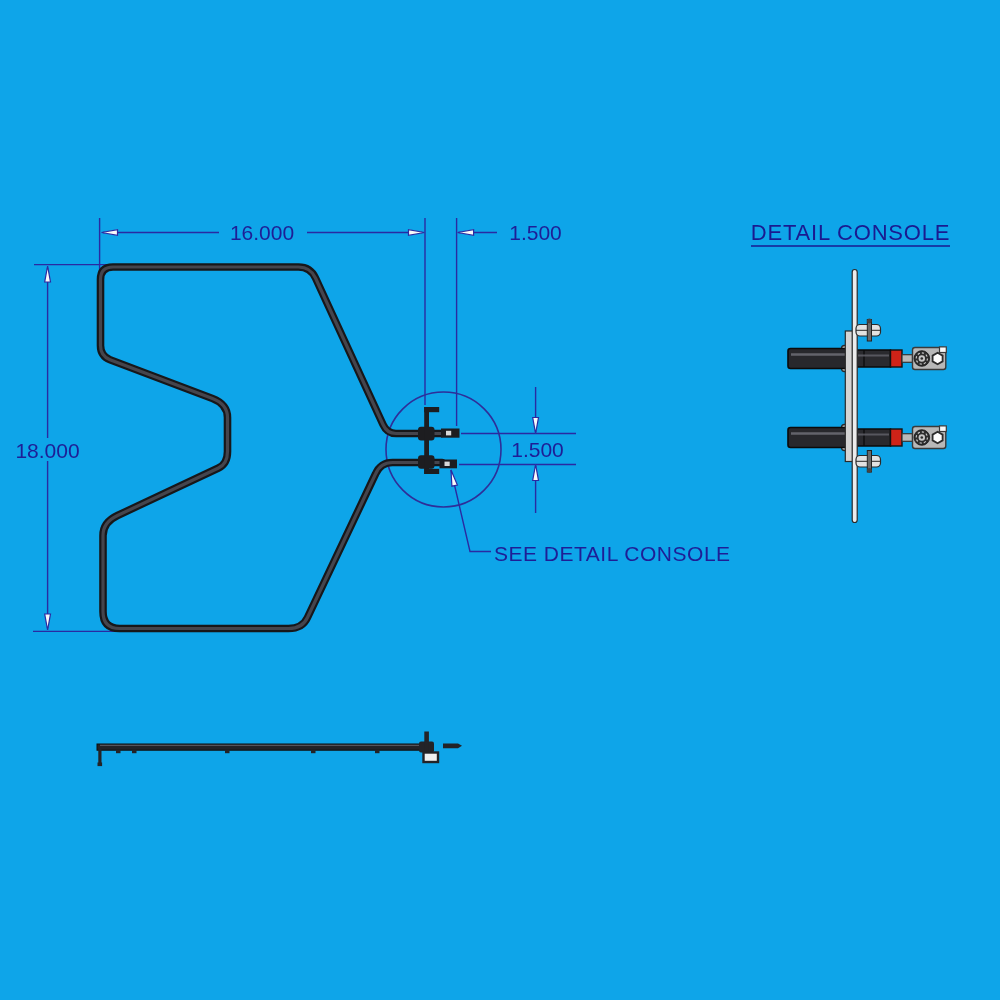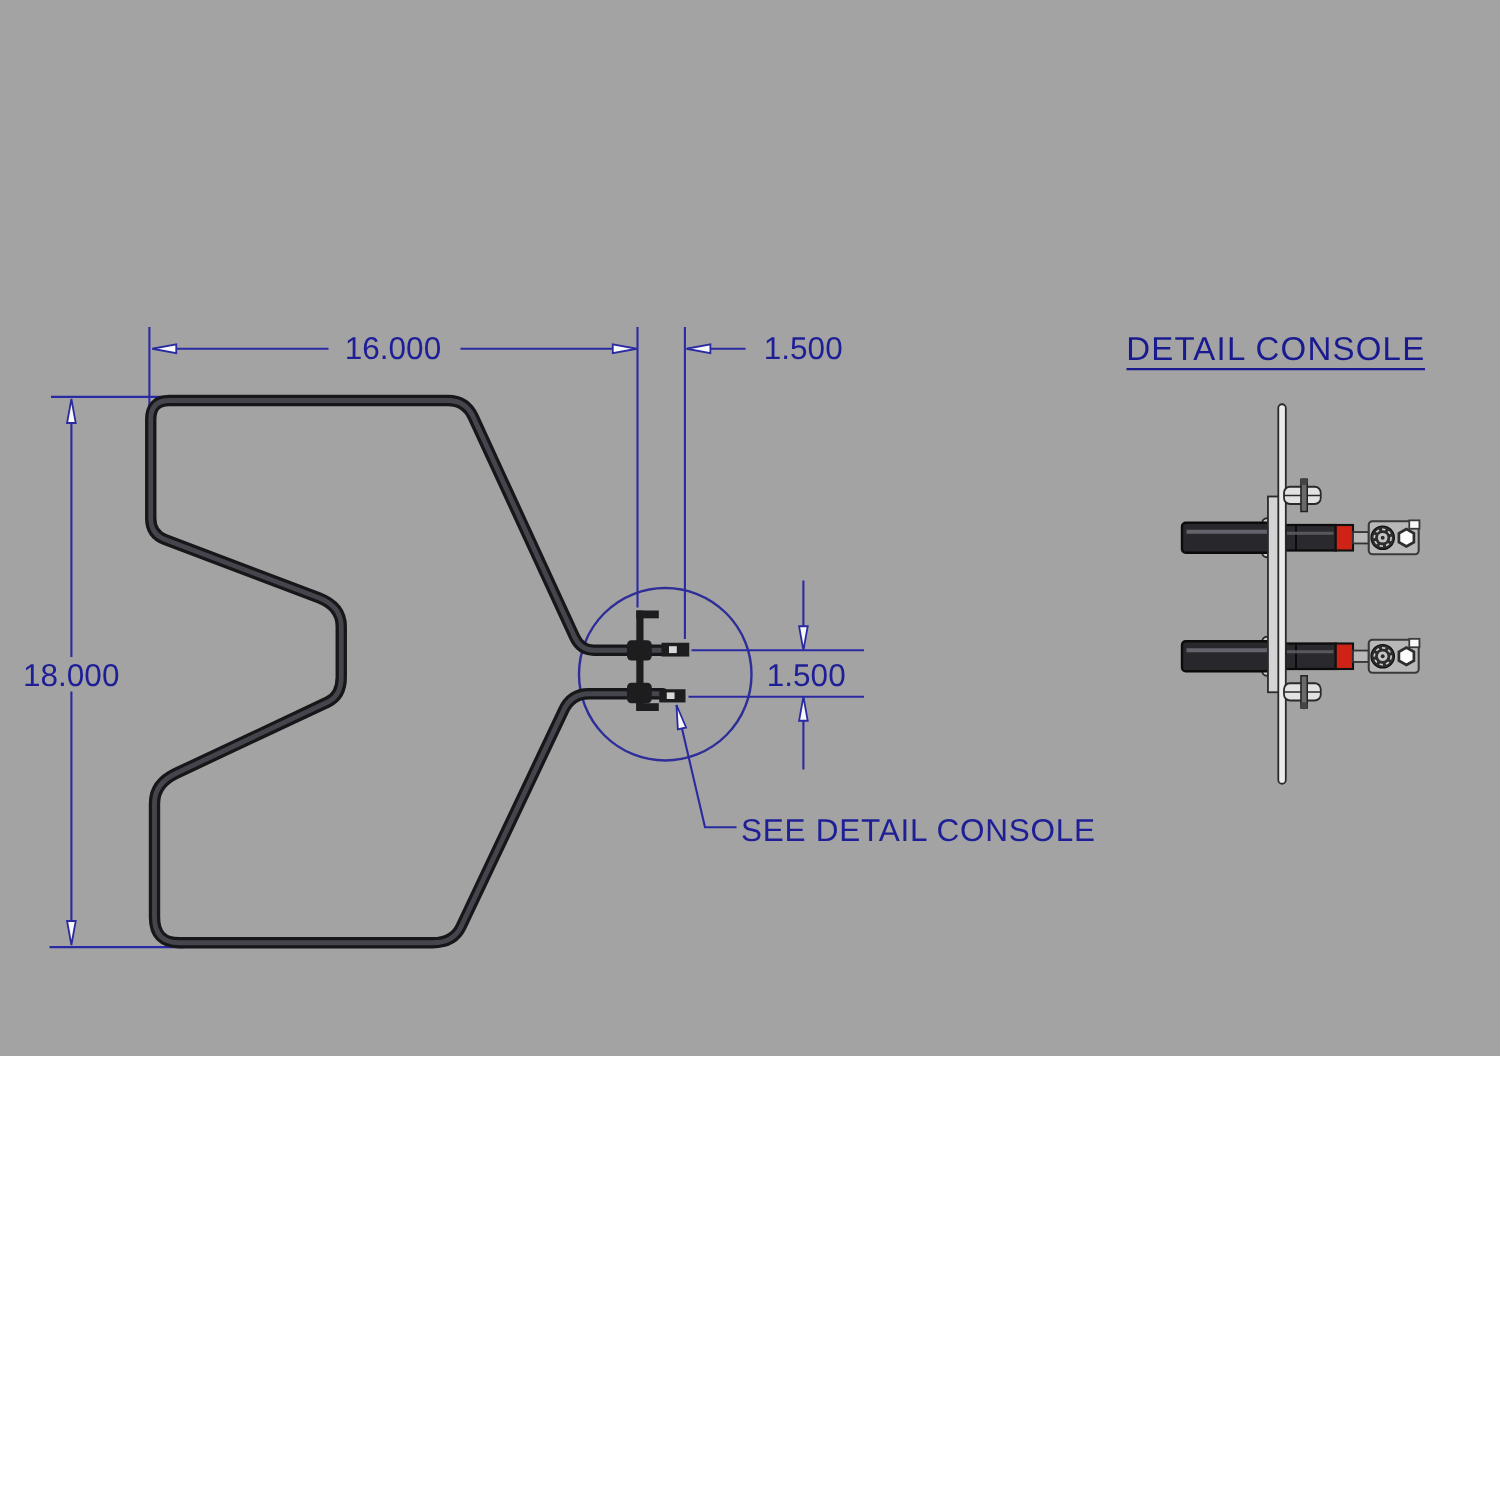--- a/index.html
+++ b/index.html
@@ -1,16 +1,16 @@
 <!DOCTYPE html>
 <html><head>
 <meta charset="utf-8">
 <style>
   html,body{margin:0;padding:0;background:#ffffff;}
-  .stage{width:1000px;height:704px;position:relative;background:#a3a3a3;overflow:hidden;
+  .stage{width:1000px;height:1000px;position:relative;background:#0ea5e9;overflow:hidden;
          font-family:"Liberation Sans",sans-serif;}
   svg{display:block;}
   text{font-family:"Liberation Sans",sans-serif;}
   .dimtxt{font-size:21px;fill:#1e1e96;}
   .lbltxt{font-size:21px;fill:#1e1e96;letter-spacing:.5px;}
   .ttltxt{font-size:22px;fill:#1a1a90;letter-spacing:.8px;}
 </style>
 </head>
 <body>
 

